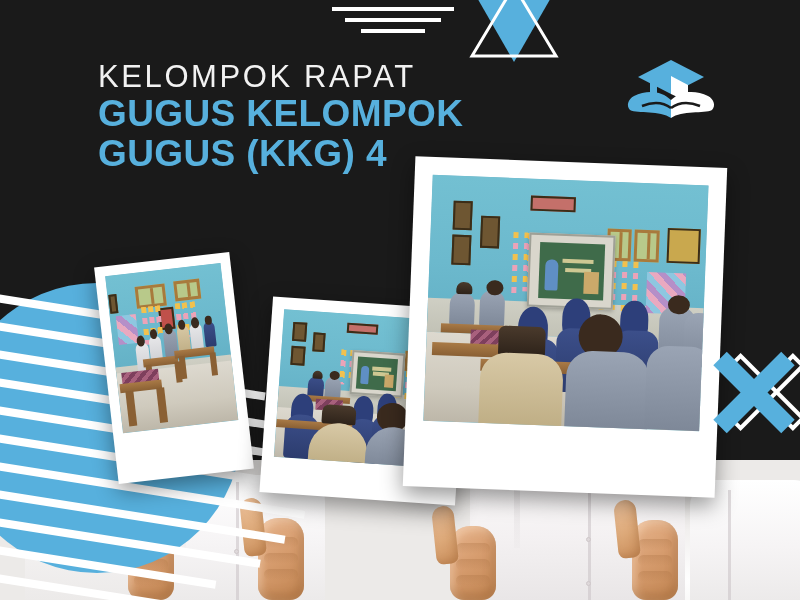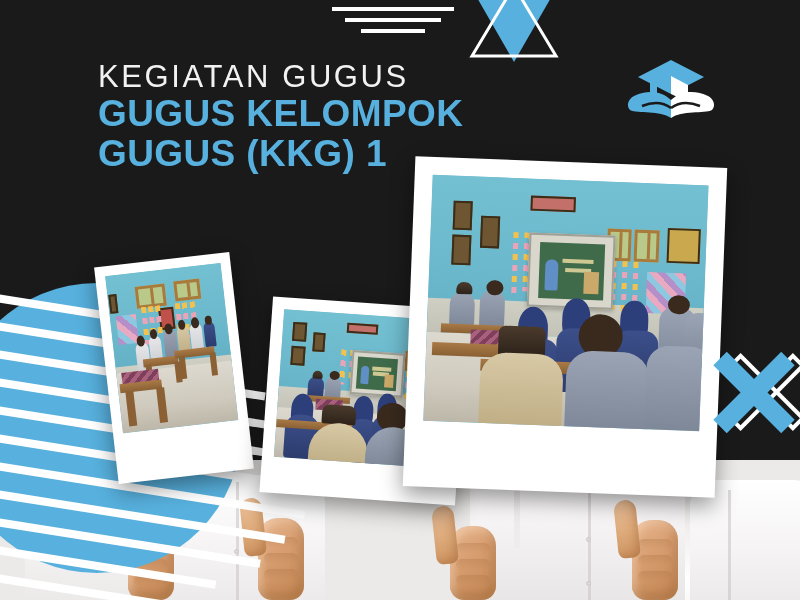--- a/index.html
+++ b/index.html
@@ -284,23 +284,23 @@
     <path d="M59 8 L92 25 L59 42 L26 25 Z" fill="#57b0dd"></path>
     <path d="M59 24 L76 33 L76 50 L59 42 Z" fill="#ffffff"></path>
     <rect x="38" y="30" width="7" height="14" fill="#57b0dd"></rect>
     <path d="M59 48 C49 38 34 38 22 44 C16 47 14 54 18 58 C26 62 48 58 59 66 Z" fill="#57b0dd"></path>
     <path d="M59 48 C69 38 84 38 96 44 C102 47 104 54 100 58 C92 62 70 58 59 66 Z" fill="#ffffff"></path>
     <path d="M59 56 C51 50 40 50 30 54" stroke="#1a1a1a" stroke-width="2.5" fill="none"></path>
     <path d="M59 56 C67 50 78 50 88 54" stroke="#1a1a1a" stroke-width="2.5" fill="none"></path>
   </svg>
 
   <div class="headline">
-    <div class="hl-1">KEGIATAN GUGUS</div>
+    <div class="hl-1">KELOMPOK RAPAT</div>
     <div class="hl-2">GUGUS KELOMPOK</div>
-    <div class="hl-3">GUGUS (KKG) 1</div>
+    <div class="hl-3">GUGUS (KKG) 4</div>
   </div>
 
   <div class="polaroid pol-1">
     <div class="pic">
       <div class="room">
         <div class="wall"></div>
         <div class="wall-low"></div>
         <div class="floor"></div>
         <div class="window" style="left:24%; top:9%; width:26%; height:14%;"></div>
         <div class="window" style="left:58%; top:8%; width:22%; height:13%;"></div>

